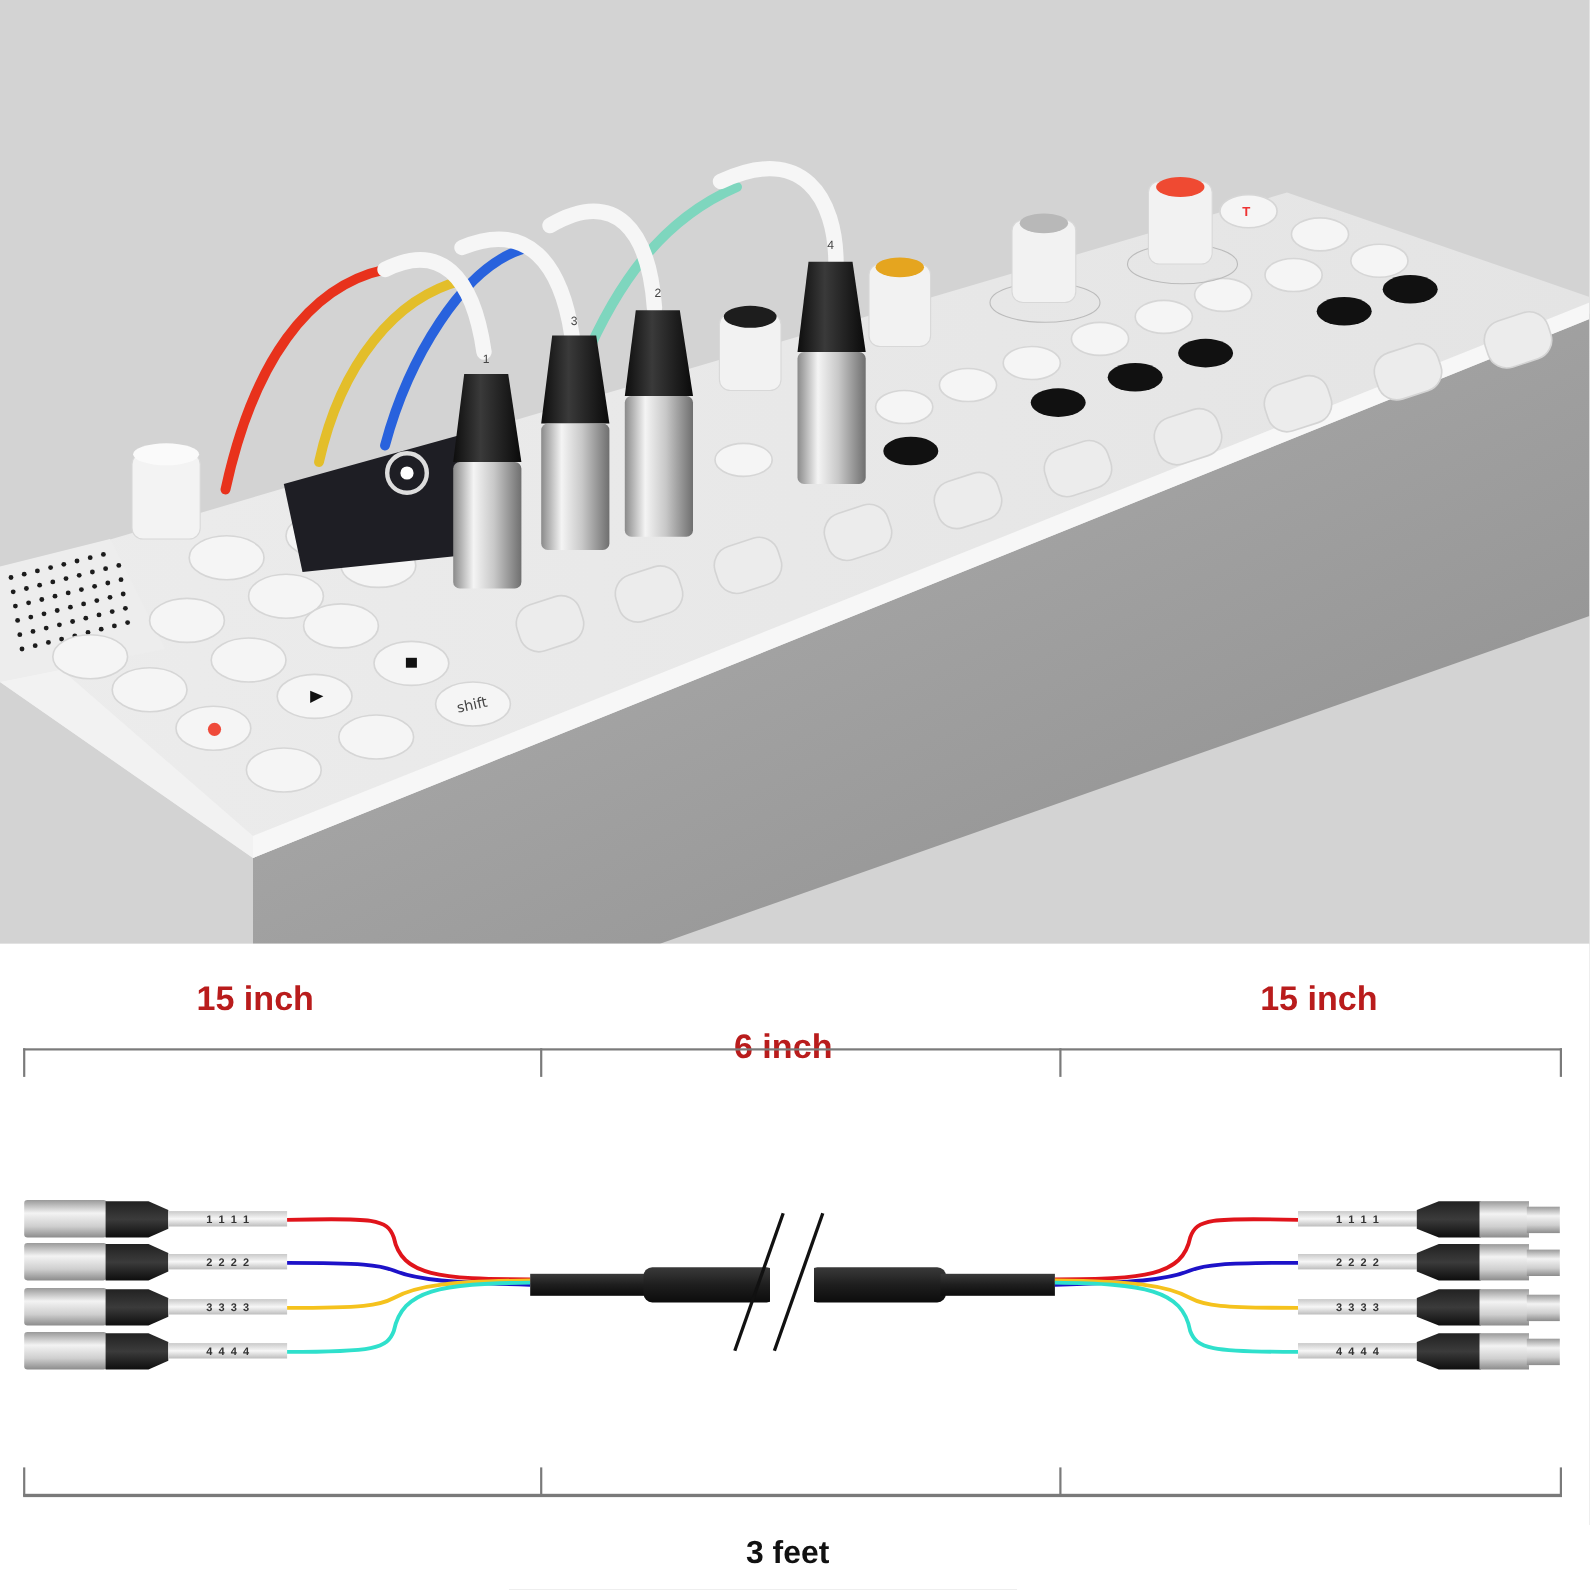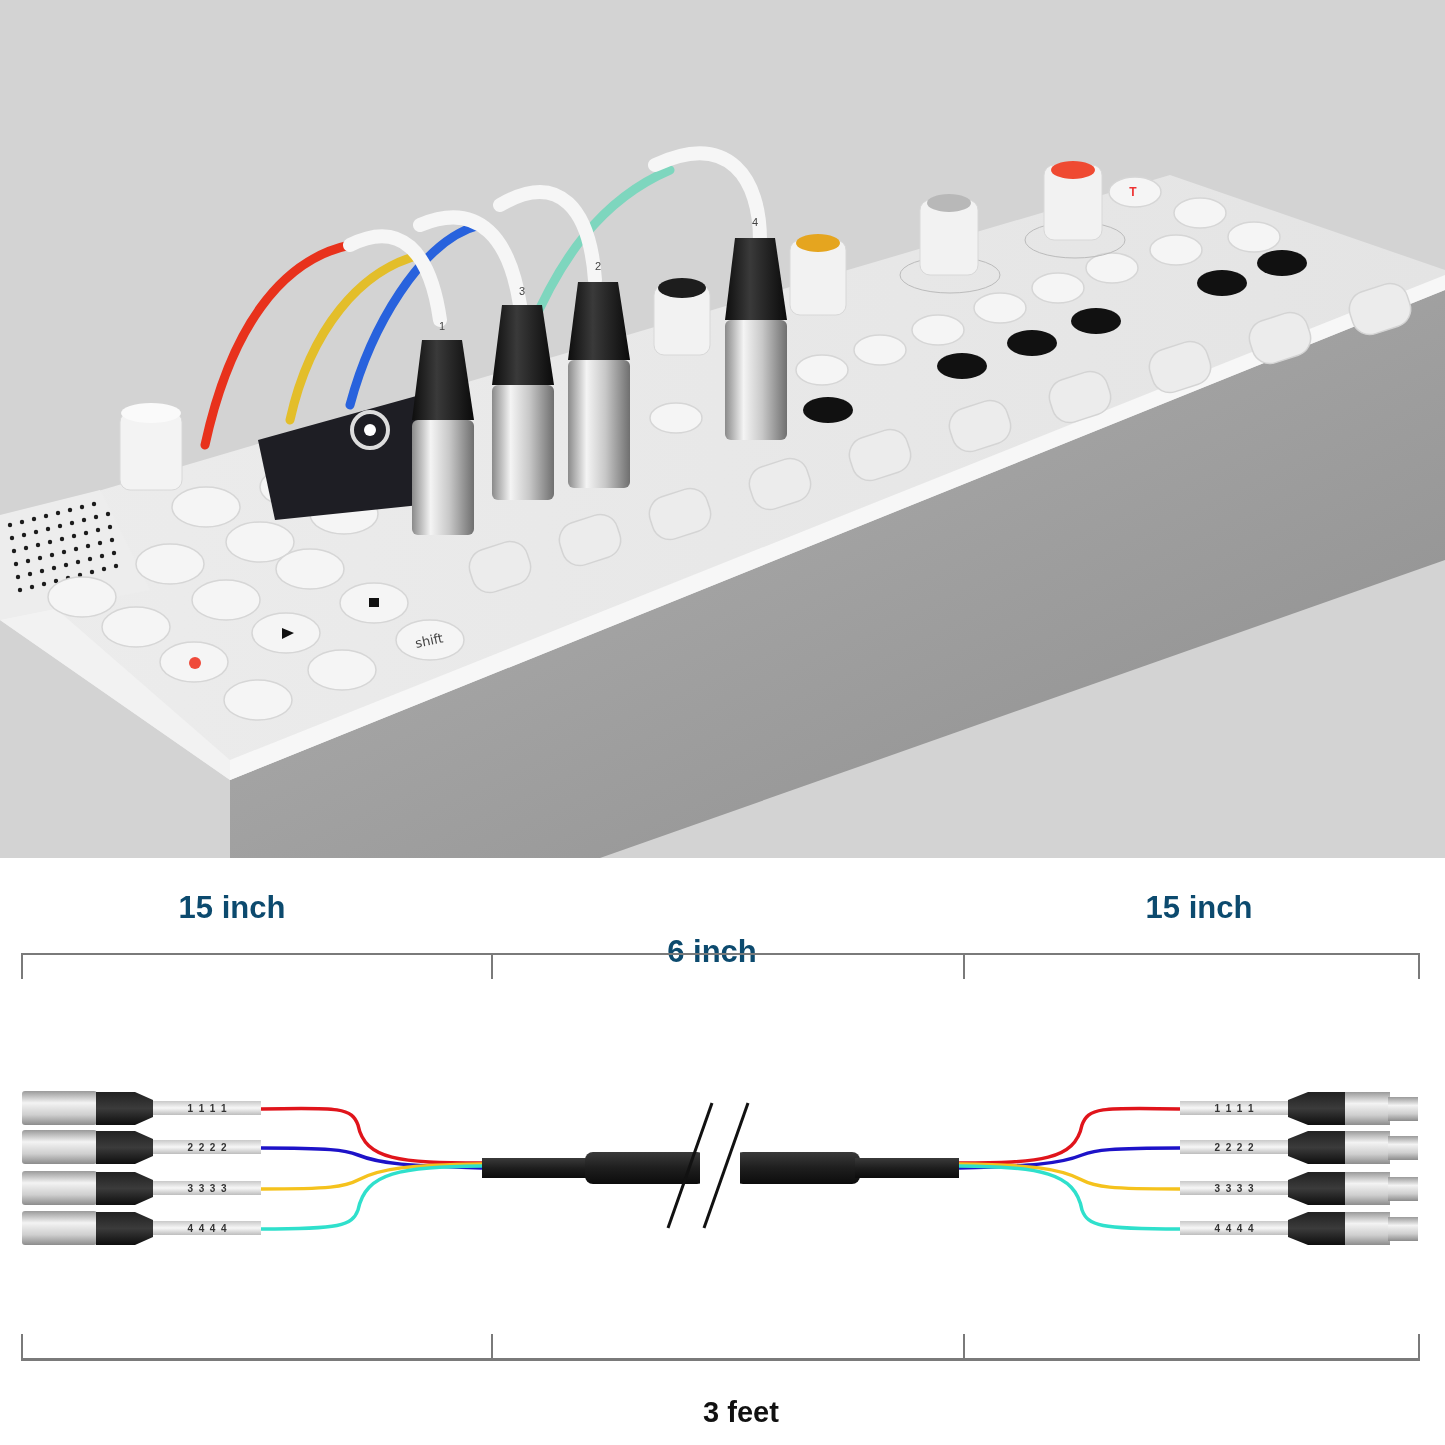--- a/index.html
+++ b/index.html
@@ -1,21 +1,21 @@
 <!DOCTYPE html>
 <html><head>
 <meta charset="utf-8">
 <style>
   html, body { margin:0; padding:0; }
   body { width:1445px; height:1445px; position:relative; overflow:hidden; background:#ffffff; font-family:"Liberation Sans", sans-serif; }
   .photo { position:absolute; left:0; top:0; width:1445px; height:858px; background:#d3d3d3; overflow:hidden; }
   .photo svg { position:absolute; left:0; top:0; }
   .diagram { position:absolute; left:0; top:858px; width:1445px; height:587px; background:#ffffff; }
-  .seg-label { position:absolute; top:32px; font-weight:bold; font-size:31px; color:#0c4a6e; transform:translateX(-50%); white-space:nowrap; }
-  .total-label { position:absolute; top:538px; left:716px; transform:translateX(-50%); font-weight:bold; font-size:29px; color:#111; white-space:nowrap;margin-left:25px; }
+  .seg-label { position:absolute; top:32px; font-weight:bold; font-size:31px; color:#b91c1c; transform:translateX(-50%); white-space:nowrap; }
+  .total-label { position:absolute; top:538px; left:716px; transform:translateX(-50%); font-weight:bold; font-size:29px; color:#111; white-space:nowrap; }
   .bracket-line { position:absolute; background:#7a7a7a; }
   .diagram svg { position:absolute; left:0; top:0; }
 </style>
 </head>
 <body>
 
 <div class="photo">
   <svg width="1445" height="858" viewBox="0 0 1445 858">
     <defs>
       <linearGradient id="sideGrad" x1="0" y1="0" x2="1" y2="1">

